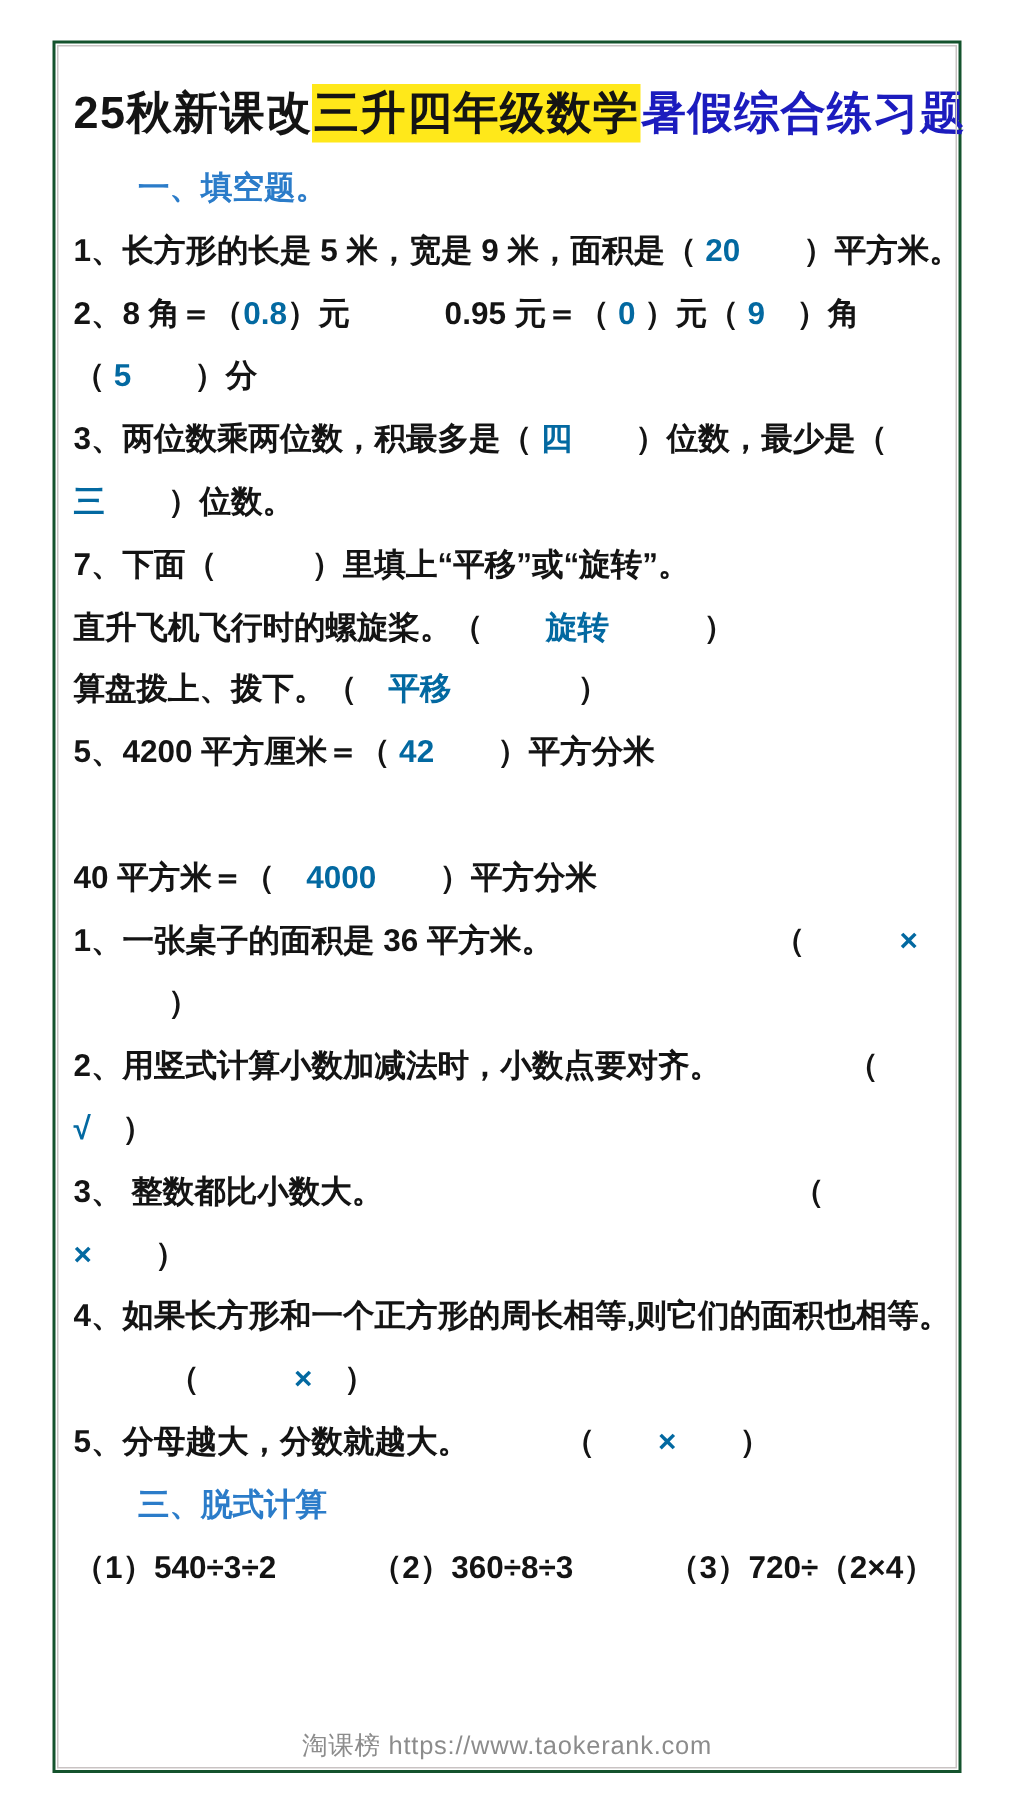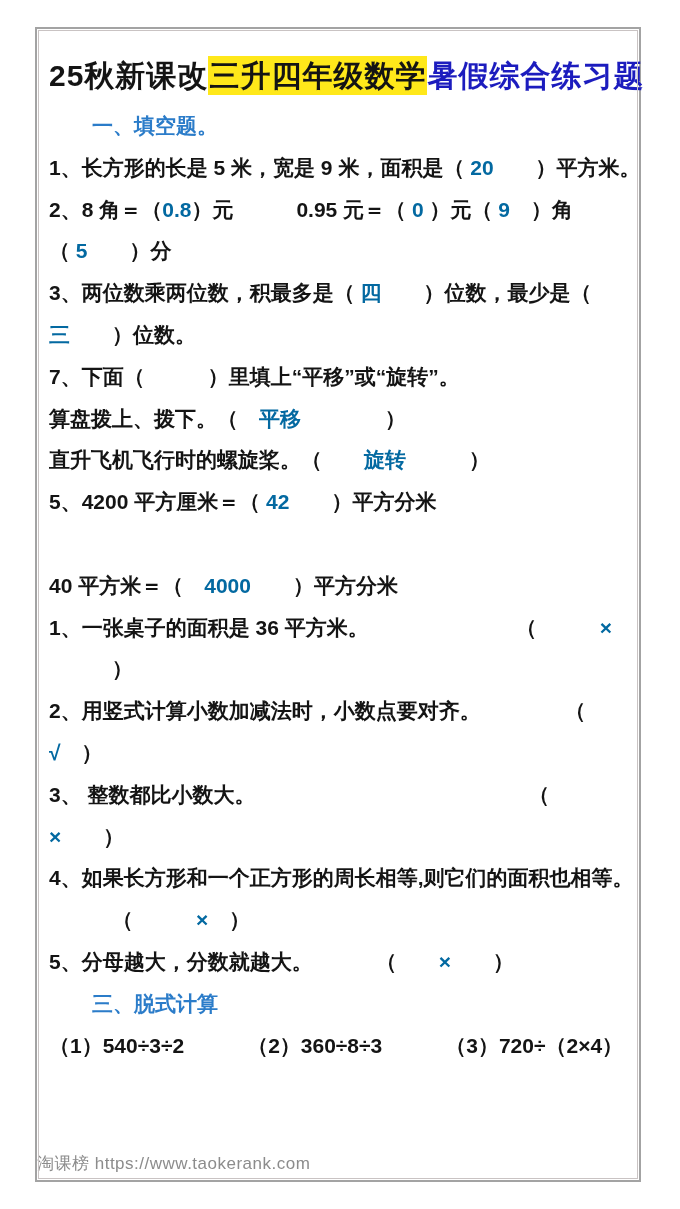--- a/index.html
+++ b/index.html
@@ -6,21 +6,21 @@
   html, body {
     width: 680px; height: 1209px;
     background: #ffffff;
     font-family: "Liberation Sans", "DejaVu Sans", sans-serif;
     overflow: hidden;
   }
   .page-frame {
     position: absolute;
     left: 35px; top: 27px;
     width: 606px; height: 1155px;
-    border: 2px solid #a3a3a3;
+    border: 2px solid #14532d;
     background: #ffffff;
   }
   .page-frame::after {
     content: "";
     position: absolute;
     inset: 1px;
     border: 1px solid #c9c3c3;
     pointer-events: none;
   }
   .content {
@@ -48,43 +48,43 @@
   .seg { white-space: pre; }
   .s-plain   { color: #141414; }
   .s-answer  { color: #0369a1; }
   .s-section { color: #2b7cc9; margin-left: 43px; }
   .s-title-blue { color: #1c1cbe; }
   .s-highlight  { color: #141414; background: #ffe81a; padding: 3px 1px; }
   .footer {
     position: absolute;
     left: 0; bottom: 5px;
     width: 100%;
-    text-align: left;
+    text-align: center;
     font-size: 17px;
     font-weight: normal;
     color: #8c8c8c;
     letter-spacing: 0.5px;
   }
 </style>
 </head>
 <body>
 
 <div class="page-frame">
   <div class="content">
     <div class="title-line" id="title"><span class="seg s-plain">25秋新课改</span><span class="seg s-highlight">三升四年级数学</span><span class="seg s-title-blue">暑假综合练习题</span></div>
     <div id="lines">
         <div class="line"><span class="seg s-section">一、填空题。</span></div>
         <div class="line"><span class="seg s-plain">1、长方形的长是 5 米，宽是 9 米，面积是（ </span><span class="seg s-answer">20</span><span class="seg s-plain">　　）平方米。</span></div>
         <div class="line"><span class="seg s-plain">2、8 角＝（</span><span class="seg s-answer">0.8</span><span class="seg s-plain">）元　　　0.95 元＝（ </span><span class="seg s-answer">0</span><span class="seg s-plain"> ）元（ </span><span class="seg s-answer">9</span><span class="seg s-plain">　）角</span></div>
         <div class="line"><span class="seg s-plain">（ </span><span class="seg s-answer">5</span><span class="seg s-plain">　　）分</span></div>
         <div class="line"><span class="seg s-plain">3、两位数乘两位数，积最多是（ </span><span class="seg s-answer">四</span><span class="seg s-plain">　　）位数，最少是（</span></div>
         <div class="line"><span class="seg s-answer">三</span><span class="seg s-plain">　　）位数。</span></div>
         <div class="line"><span class="seg s-plain">7、下面（　　　）里填上“平移”或“旋转”。</span></div>
+        <div class="line"><span class="seg s-plain">直升飞机飞行时的螺旋桨。（　　</span><span class="seg s-answer">旋转</span><span class="seg s-plain">　　　）</span></div>
         <div class="line"><span class="seg s-plain">算盘拨上、拨下。（　</span><span class="seg s-answer">平移</span><span class="seg s-plain">　　　　）</span></div>
-        <div class="line"><span class="seg s-plain">直升飞机飞行时的螺旋桨。（　　</span><span class="seg s-answer">旋转</span><span class="seg s-plain">　　　）</span></div>
         <div class="line"><span class="seg s-plain">5、4200 平方厘米＝（ </span><span class="seg s-answer">42</span><span class="seg s-plain">　　）平方分米</span></div>
         <div class="line blank"></div>
         <div class="line"><span class="seg s-plain">40 平方米＝（　</span><span class="seg s-answer">4000</span><span class="seg s-plain">　　）平方分米</span></div>
         <div class="line"><span class="seg s-plain">1、一张桌子的面积是 36 平方米。　　　　　　　（　　　</span><span class="seg s-answer">×</span></div>
         <div class="line"><span class="seg s-plain">　　　）</span></div>
         <div class="line"><span class="seg s-plain">2、用竖式计算小数加减法时，小数点要对齐。　　　　（</span></div>
         <div class="line"><span class="seg s-answer">√</span><span class="seg s-plain">　）</span></div>
         <div class="line"><span class="seg s-plain">3、 整数都比小数大。　　　　　　　　　　　　　（</span></div>
         <div class="line"><span class="seg s-answer">×</span><span class="seg s-plain">　　）</span></div>
         <div class="line"><span class="seg s-plain">4、如果长方形和一个正方形的周长相等,则它们的面积也相等。</span></div>

